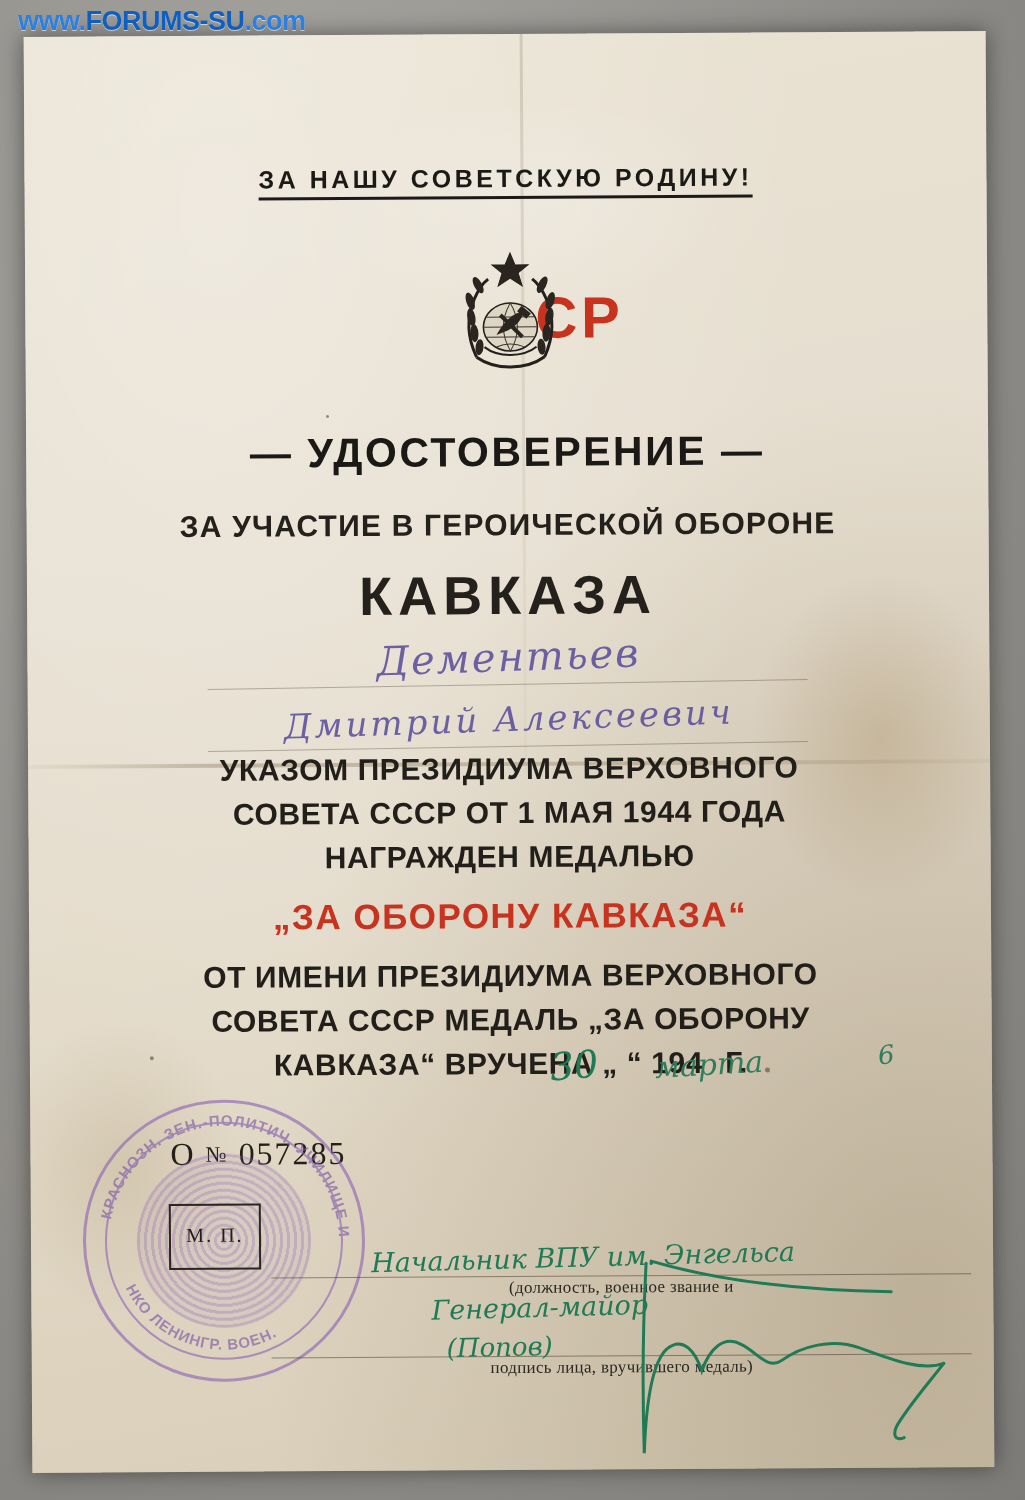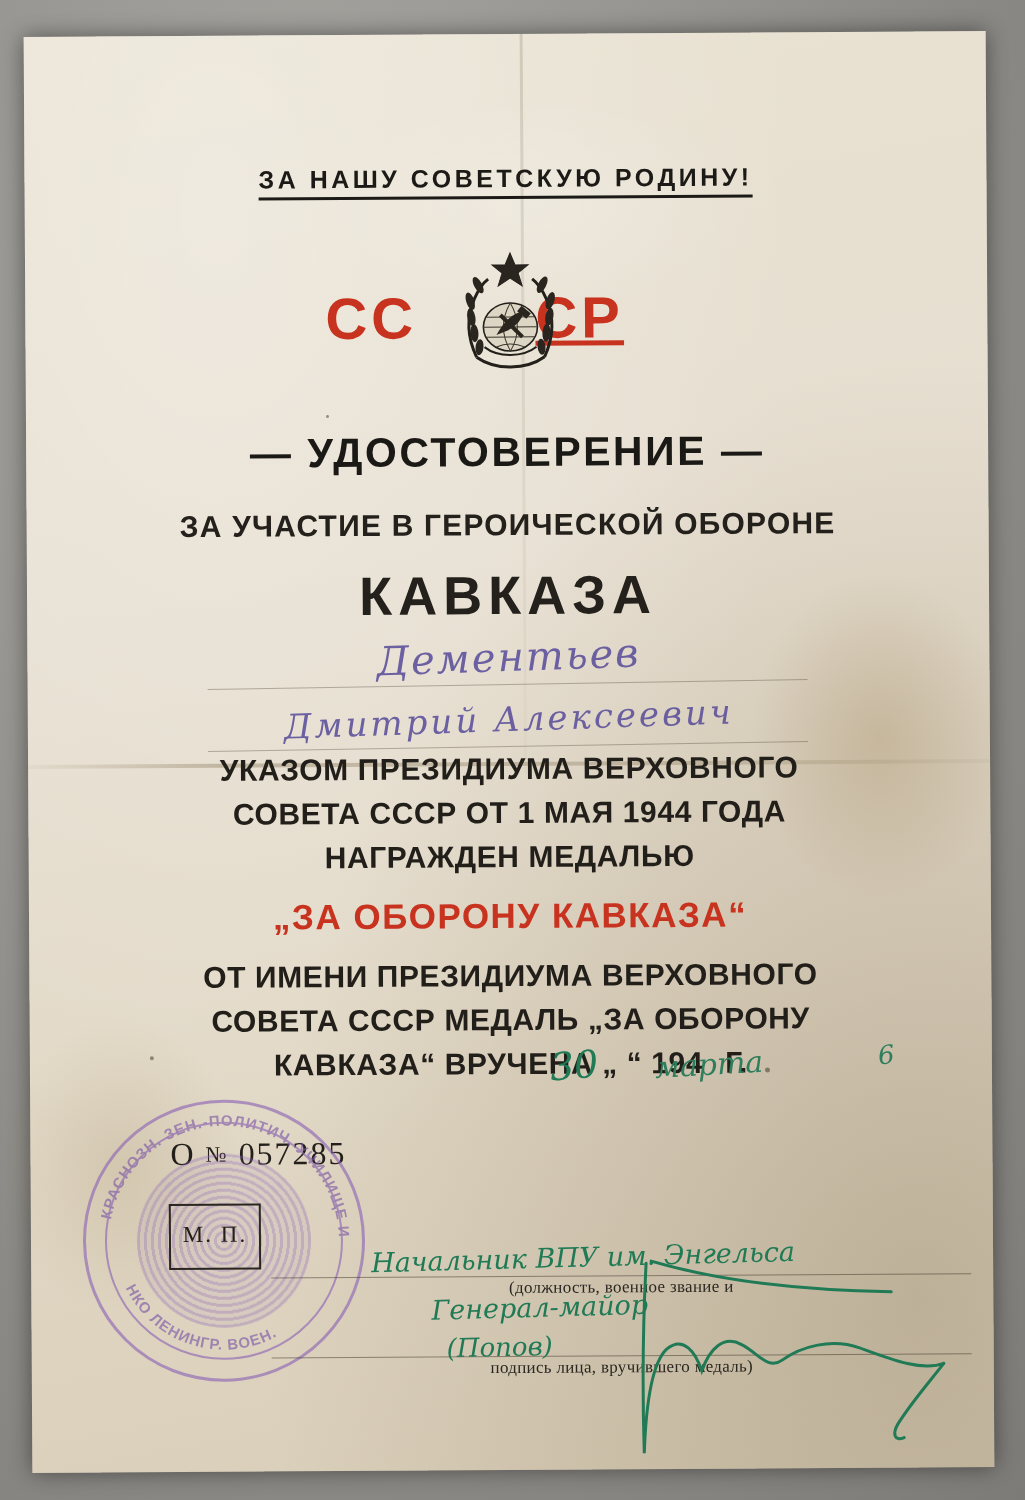--- a/index.html
+++ b/index.html
@@ -105,21 +105,21 @@
   .ssr {
     position: absolute;
     top: 55px;
     font-size: 58px;
     font-weight: bold;
     color: #c8331f;
     letter-spacing: 4px;
     font-family: "Liberation Sans", sans-serif;
   }
   .ssr.left { left: 300px; }
-  .ssr.right { left: 510px; text-decoration: underline; }
+  .ssr.right { left: 510px; }
   #emblem {
     position: absolute;
     left: 415px;
     top: 10px;
     width: 140px;
     height: 150px;
   }
 
   .udost {
     top: 395px;
@@ -227,21 +227,21 @@
     left: 138px;
     top: 1168px;
     width: 88px;
     height: 62px;
     border: 2px solid #2a2620;
   }
   #mp-box span {
     display: block;
     text-align: center;
     line-height: 58px;
-    font-size: 23px;
+    font-size: 20px;
     letter-spacing: 2px;
     color: #221e18;
     font-family: "Liberation Serif", serif;
   }
 
   
   #stamp {
     position: absolute;
     left: 48px;
     top: 1060px;
@@ -318,39 +318,41 @@
   }
 
   
   .speck { position: absolute; background: rgba(60,50,35,.5); border-radius: 50%; }
 </style>
 </head>
 <body>
 
 <div id="photo">
 
+  <div id="watermark">
+    <span class="lead">www.</span><span class="main">FORUMS-SU</span><span class="lead">.com</span>
+  </div>
 
   <div id="sheet">
 
     <div class="stain s3"></div>
     <div class="stain s1"></div>
     <div class="stain s2"></div>
     <div class="crease v1"></div>
     <div class="crease h1"></div>
 
     <div class="speck" style="left:120px;top:1020px;width:4px;height:4px;"></div>
     <div class="speck" style="left:735px;top:1035px;width:5px;height:5px;"></div>
     <div class="speck" style="left:300px;top:380px;width:3px;height:3px;"></div>
 
     <div class="tx headline">
       <span class="u">ЗА НАШУ СОВЕТСКУЮ РОДИНУ!</span>
     </div>
 
     <div id="emblem-row">
-      <div class="ssr left">СС</div>
       <div class="ssr right">СР</div>
 
       <svg id="emblem" viewBox="0 0 140 150">
         <g stroke="#23201b" fill="none" stroke-width="1.1">
 
           <ellipse cx="70" cy="88" rx="27" ry="24" fill="#ddd6c4" stroke="#23201b" stroke-width="1.6"></ellipse>
           <path d="M43 88 h54 M46 78 h48 M46 98 h48" stroke="#3b362d" stroke-width="1"></path>
           <path d="M70 64 q-14 24 0 48 q14 -24 0 -48" stroke="#3b362d" stroke-width="1"></path>
 
           <path d="M56 96 q12 -22 28 -24 q-4 14 -18 20" fill="#2a261f" stroke="none"></path>

